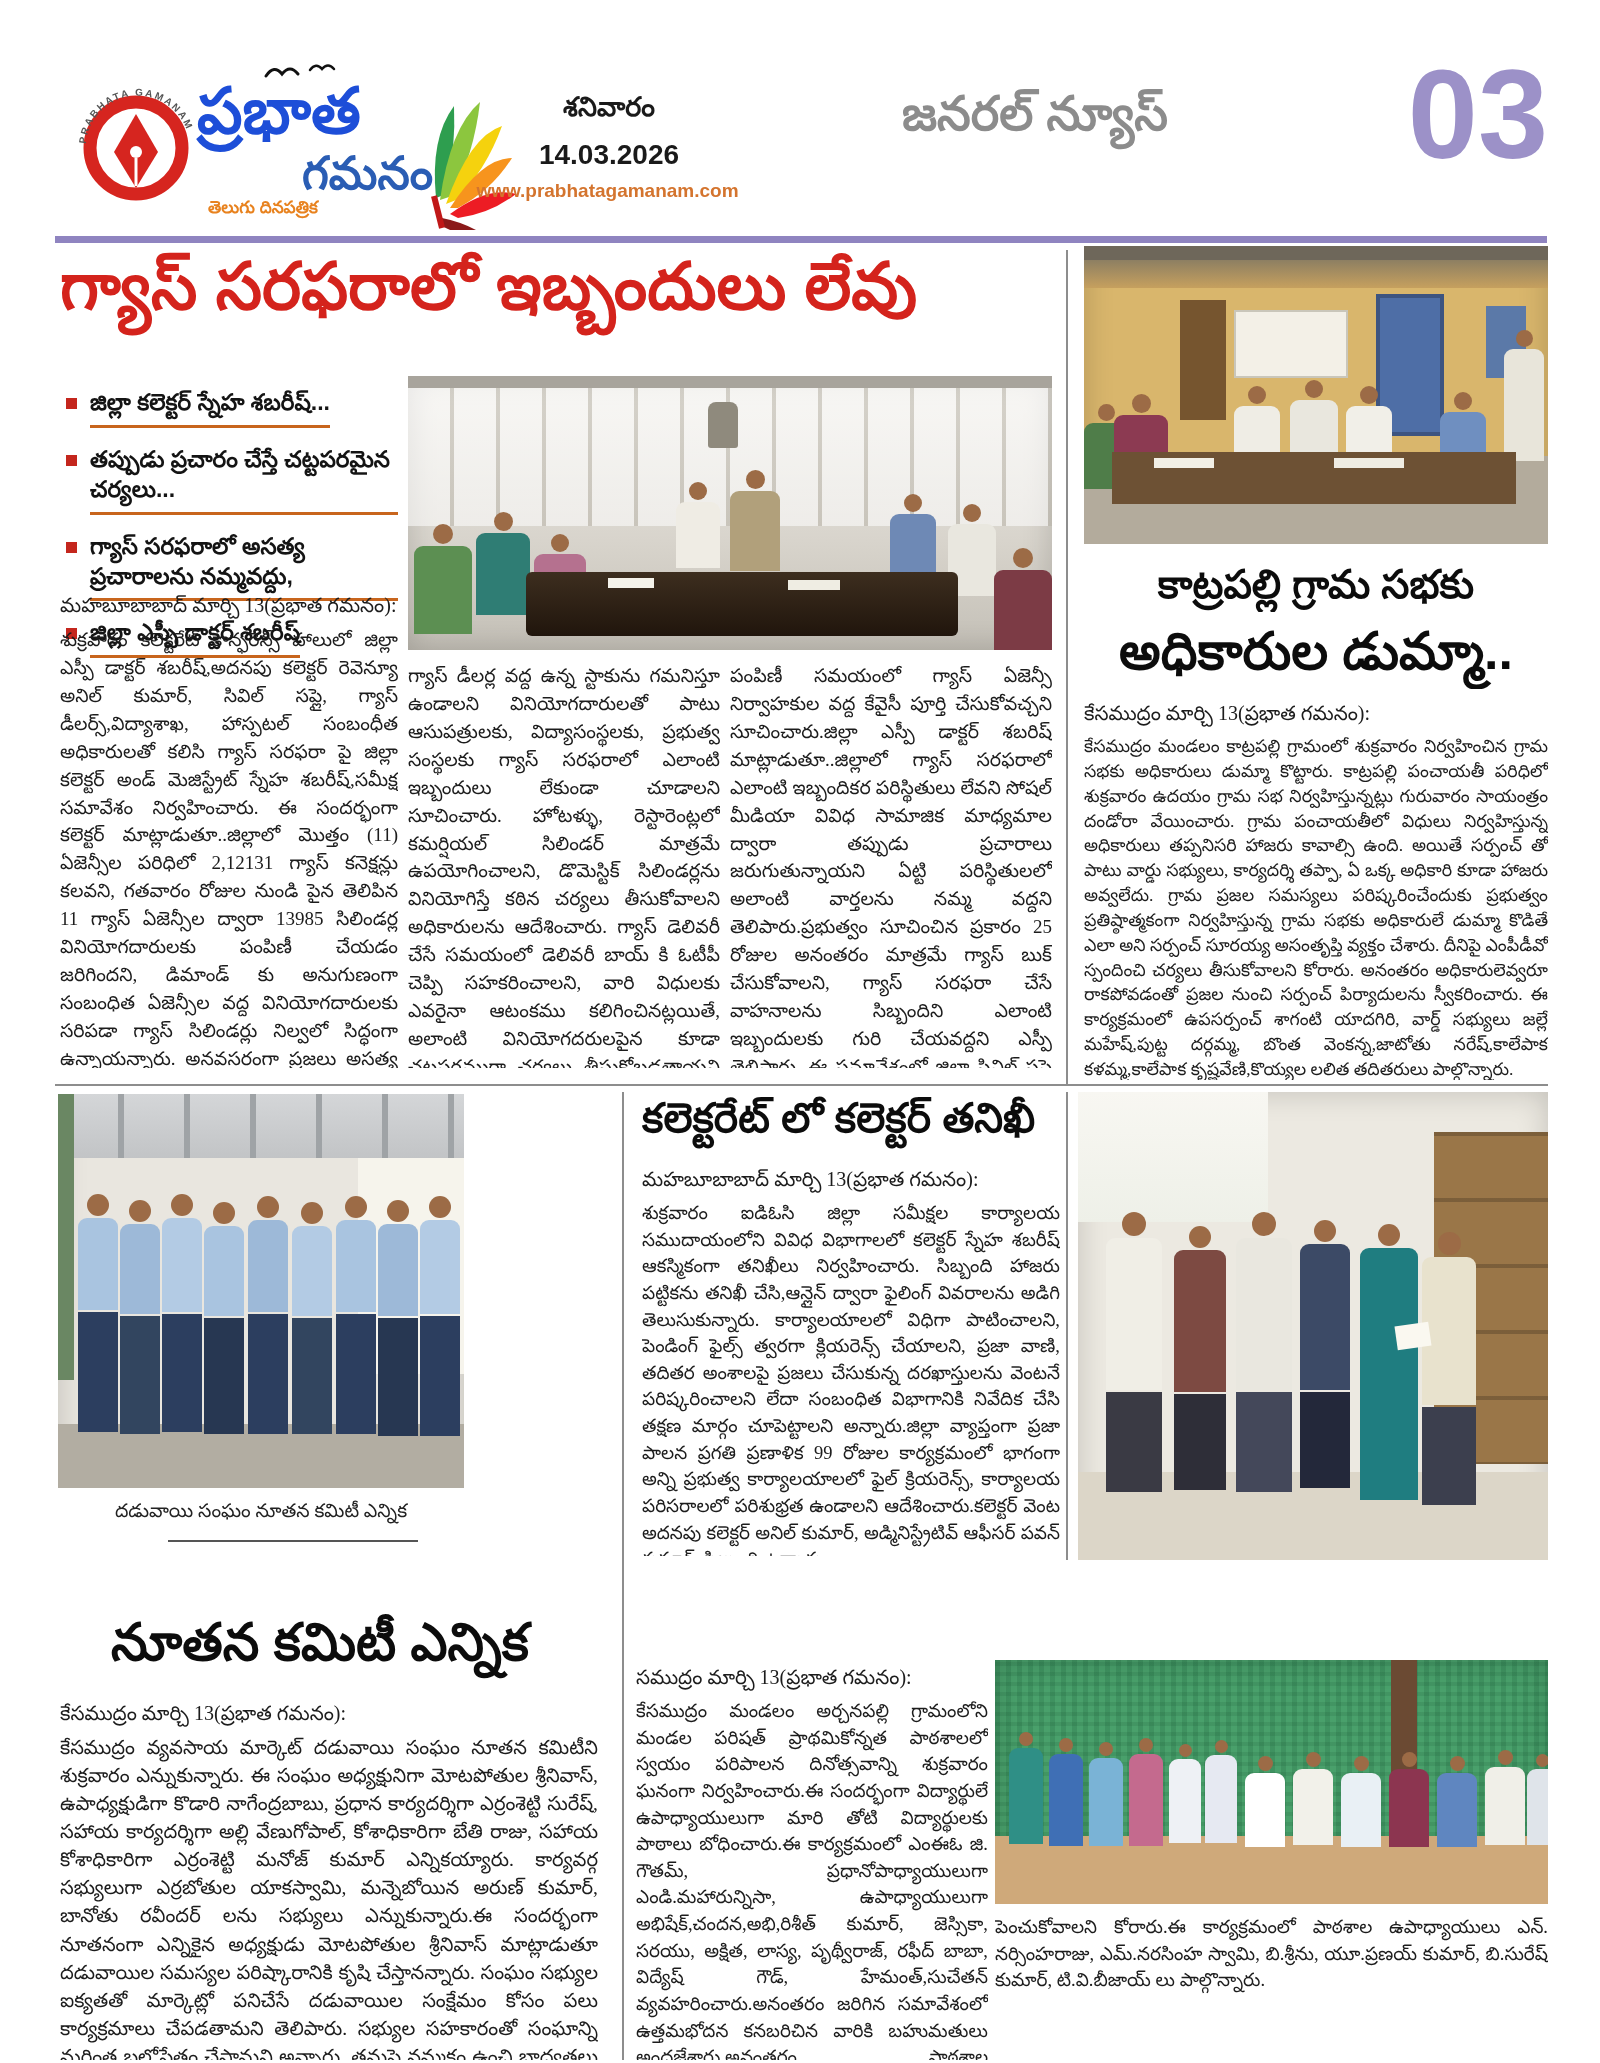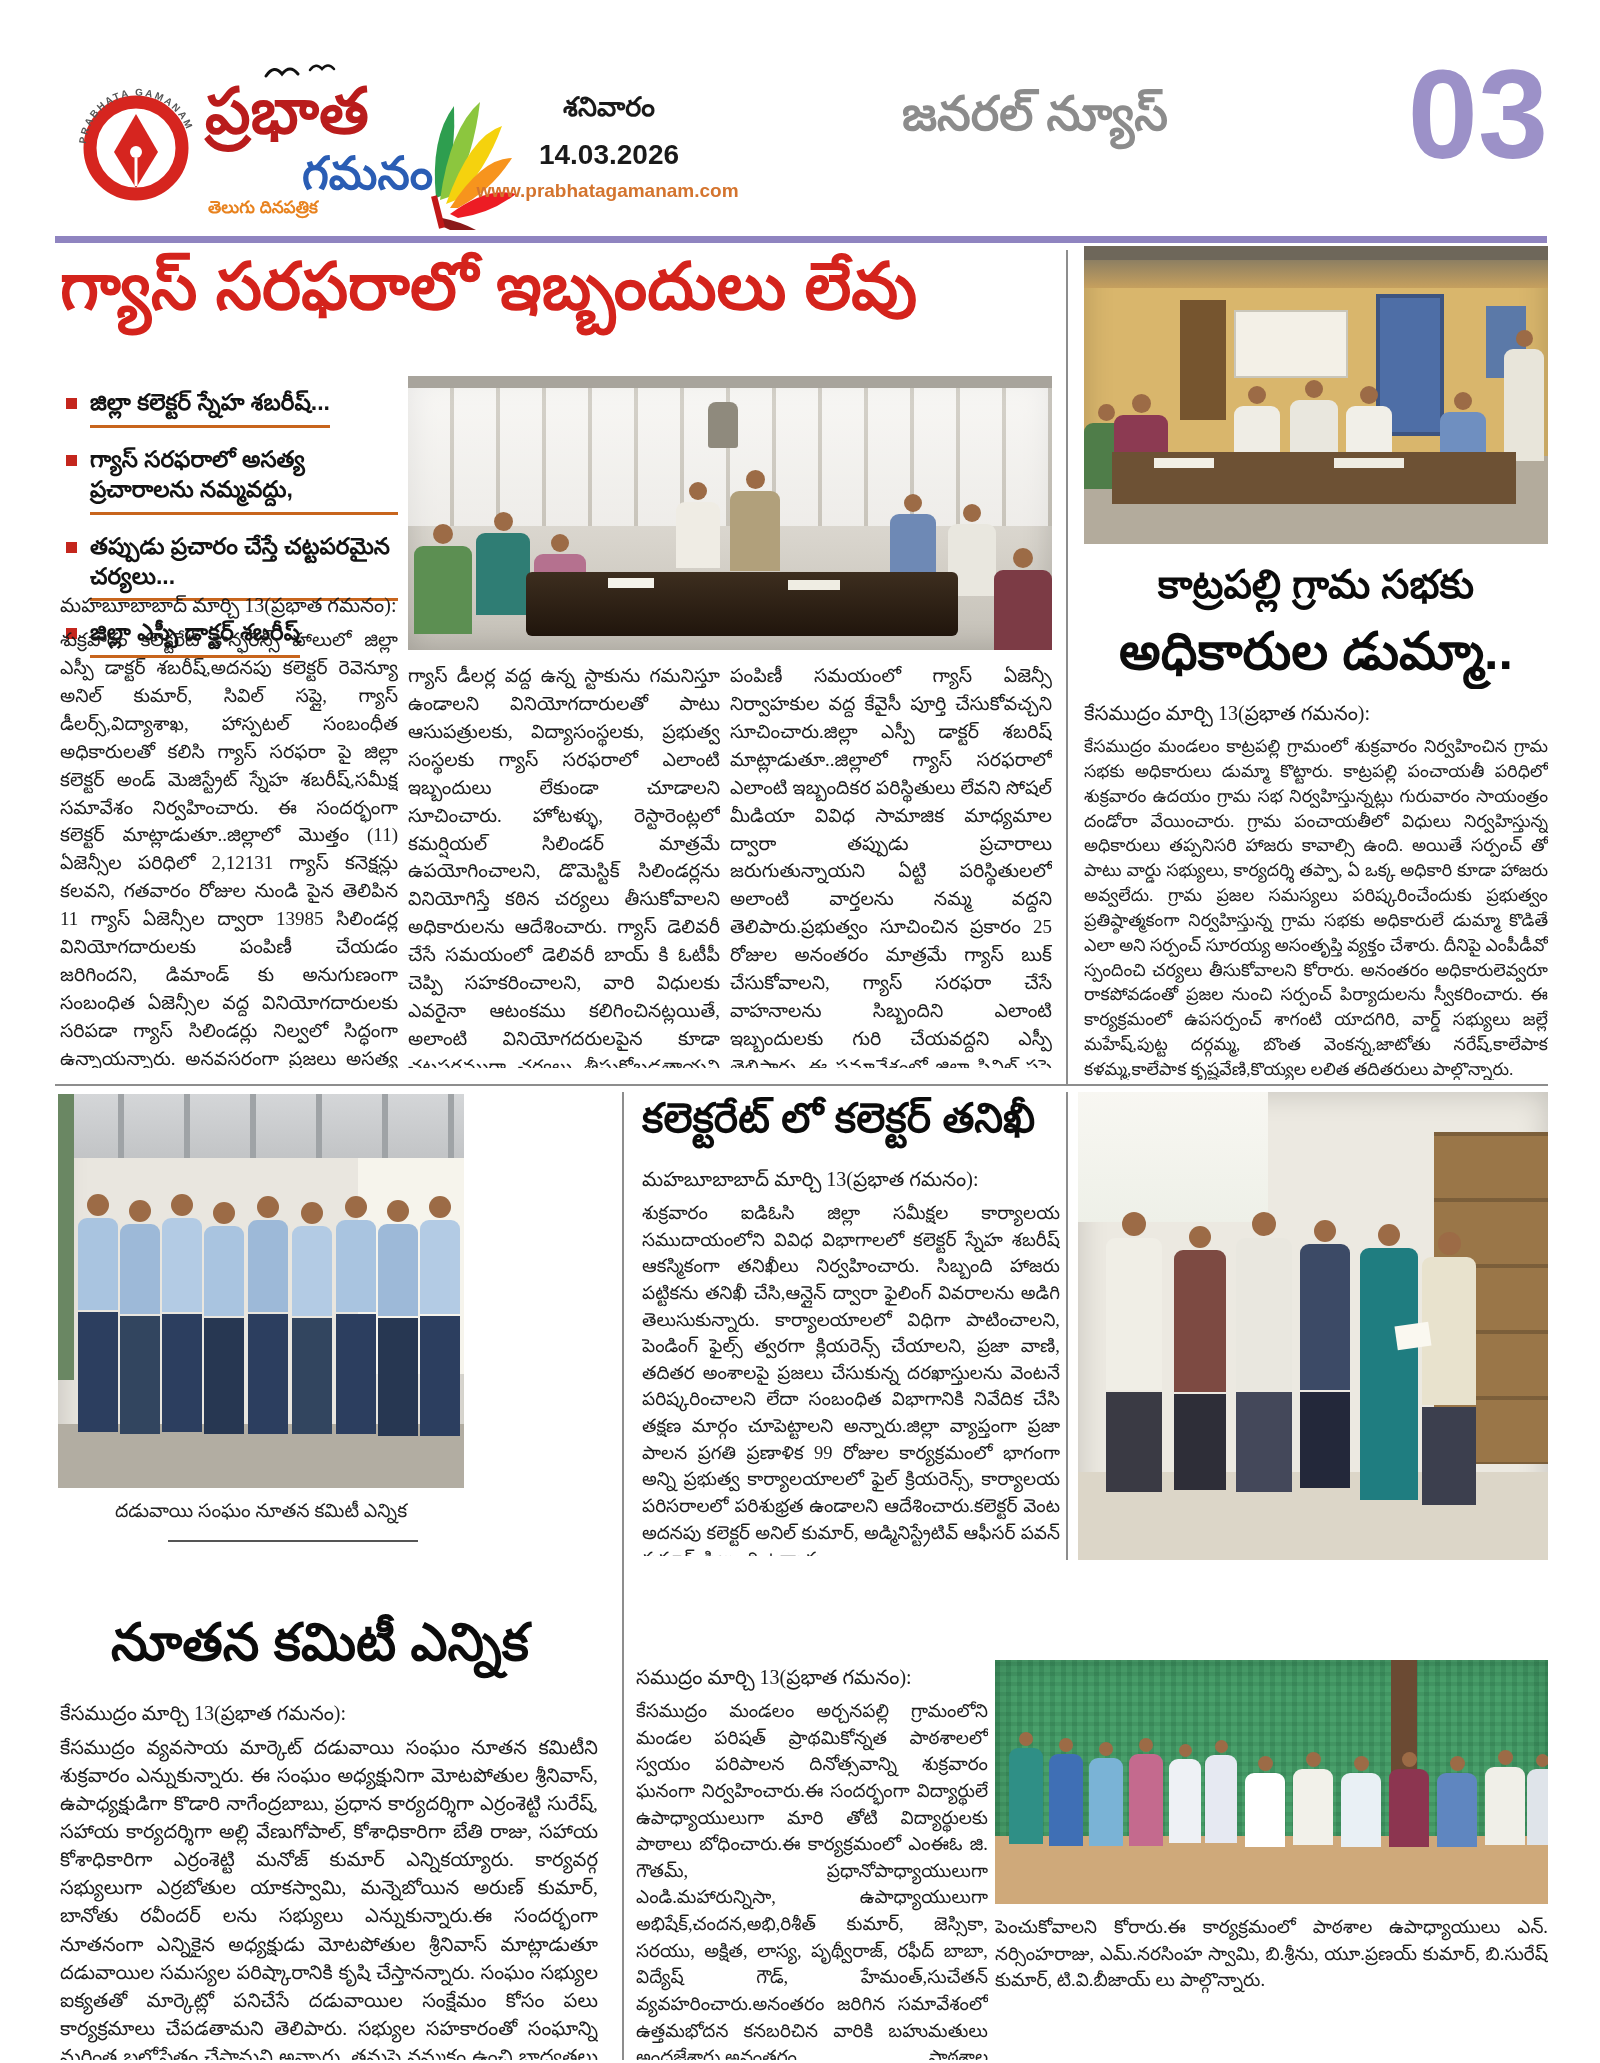--- a/index.html
+++ b/index.html
@@ -13,21 +13,21 @@
   .center{text-align:center;}
   .rule{position:absolute;background:#8d8d8d;}
   
   .ph{position:absolute;overflow:hidden;background:#ddd;box-shadow:inset 0 0 30px rgba(0,0,0,.18);}
   .pp{position:absolute;}
   .psn{position:absolute;display:flex;flex-direction:column;align-items:center;gap:2px;}
   .psn i{display:block;border-radius:50%;background:#9c6b46;flex:none;}
   .psn b{display:block;border-radius:9px 9px 0 0;flex:none;width:100%;}
   
   #hdr-rule{position:absolute;left:55px;top:236px;width:1492px;height:7px;background:#8f84c0;}
-  #masthead-title1{position:absolute;left:205px;top:74px;font-size:64px;color:#b91c1c;text-align:right;}
+  #masthead-title1{position:absolute;left:197px;top:74px;font-size:64px;color:#1d4ed8;text-align:right;}
   #masthead-title2{position:absolute;left:302px;top:146px;font-size:46px;color:#2a5db4;}
   #masthead-tagline{position:absolute;left:208px;top:198px;font-size:17px;color:#e8821e;font-weight:bold;}
   #date-block{position:absolute;left:478px;top:92px;width:262px;text-align:center;}
   #date-block .day{font-size:27px;font-weight:bold;margin-bottom:10px;}
   #date-block .date{font-size:28px;font-weight:bold;}
   #site-url{position:absolute;left:455px;top:180px;width:305px;text-align:center;font-size:19px;color:#d4742e;font-weight:bold;}
   #section-title{position:absolute;left:800px;top:88px;width:470px;text-align:center;font-size:48px;color:#8c8c8c;line-height:1.1;}
   #page-number{position:absolute;left:1378px;top:52px;width:170px;text-align:right;font-size:126px;color:#9c91c8;line-height:1;}
   
   #lead-headline{position:absolute;left:60px;top:252px;width:1010px;font-size:66px;line-height:1.05;color:#d4231c;}
@@ -98,25 +98,25 @@
 
   <div id="lead-headline" class="sans">గ్యాస్ సరఫరాలో ఇబ్బందులు లేవు</div>
 
   <ul id="lead-bullets">
     <li>
         <span class="sq"></span>
         <span class="btext">జిల్లా కలెక్టర్ స్నేహ శబరీష్...</span>
       </li>
     <li>
         <span class="sq"></span>
-        <span class="btext">గ్యాస్ సరఫరాలో అసత్య ప్రచారాలను నమ్మవద్దు,</span>
+        <span class="btext">తప్పుడు ప్రచారం చేస్తే చట్టపరమైన చర్యలు...</span>
       </li>
     <li>
         <span class="sq"></span>
-        <span class="btext">తప్పుడు ప్రచారం చేస్తే చట్టపరమైన చర్యలు...</span>
+        <span class="btext">గ్యాస్ సరఫరాలో అసత్య ప్రచారాలను నమ్మవద్దు,</span>
       </li>
     <li>
         <span class="sq"></span>
         <span class="btext">జిల్లా ఎస్పీ డాక్టర్ శబరీష్</span>
       </li>
   </ul>
 
   <div class="ph" style="left:408px;top:376px;width:644px;height:274px;background:linear-gradient(180deg,#f0eee9,#d8d4cc 60%,#c4c0b7);">
     <div class="pp" style="left:0;top:0;width:100%;height:150px;background:repeating-linear-gradient(90deg,rgba(255,255,255,.55) 0 42px,rgba(175,170,158,.4) 42px 46px);"></div>
     <div class="pp" style="left:0;top:0;width:100%;height:12px;background:#a8a49c;"></div>

